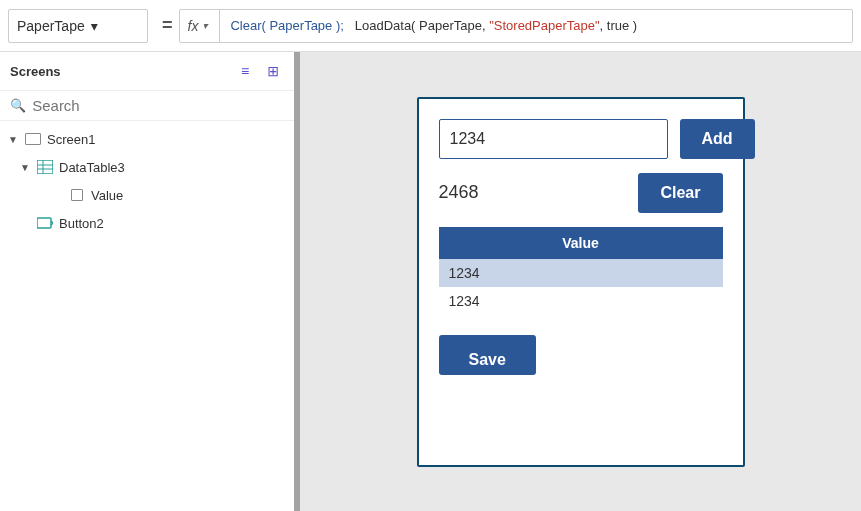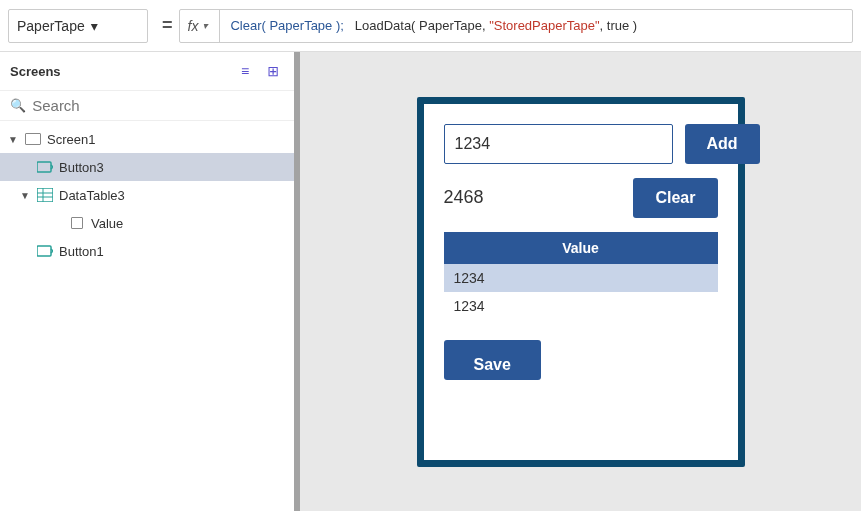--- a/index.html
+++ b/index.html
@@ -247,21 +247,21 @@
       background: #e8e8e8;
       display: flex;
       align-items: center;
       justify-content: center;
       position: relative;
     }
 
     
     .app-card {
       background: #fff;
-      border: 7px solid #0c4a6e;
+      border: 2px solid #0c4a6e;
       border-radius: 2px;
       width: 328px;
       min-height: 370px;
       padding: 20px;
       position: relative;
     }
 
     
     .input-row {
       display: flex;
@@ -448,30 +448,20 @@
 
       <div class="tree-item">
         <span class="toggle">▼</span>
         <span class="icon">
           <div class="icon-screen"></div>
         </span>
         <span>Screen1</span>
       </div>
 
 
-      <div class="tree-item indent-1 selected">
-        <span class="toggle"></span>
-        <span class="icon icon-button">
-          <svg width="16" height="14" viewBox="0 0 16 14">
-              <rect x="0" y="2" width="14" height="10" rx="1" fill="none" stroke="#2aa198" stroke-width="1.5"></rect>
-              <polyline points="14,5 16,7 14,9" fill="none" stroke="#2aa198" stroke-width="1.5"></polyline>
-            </svg>
-        </span>
-        <span>Button3</span>
-      </div>
 
       <div class="tree-item indent-1">
         <span class="toggle">▼</span>
         <span class="icon icon-datatable">
           <svg width="16" height="14" viewBox="0 0 16 14">
               <rect x="0" y="0" width="16" height="14" rx="1" fill="none" stroke="#2aa198" stroke-width="1.5"></rect>
               <line x1="0" y1="5" x2="16" y2="5" stroke="#2aa198" stroke-width="1"></line>
               <line x1="0" y1="9" x2="16" y2="9" stroke="#2aa198" stroke-width="1"></line>
               <line x1="6" y1="0" x2="6" y2="14" stroke="#2aa198" stroke-width="1"></line>
             </svg>
@@ -481,31 +471,31 @@
 
       <div class="tree-item indent-3">
         <span class="toggle"></span>
         <span class="icon">
           <div class="icon-checkbox"></div>
         </span>
         <span>Value</span>
       </div>
 
 
-
       <div class="tree-item indent-1">
         <span class="toggle"></span>
         <span class="icon icon-button">
           <svg width="16" height="14" viewBox="0 0 16 14">
               <rect x="0" y="2" width="14" height="10" rx="1" fill="none" stroke="#2aa198" stroke-width="1.5"></rect>
               <polyline points="14,5 16,7 14,9" fill="none" stroke="#2aa198" stroke-width="1.5"></polyline>
             </svg>
         </span>
-        <span>Button1</span>
-      </div>
+        <span>Button2</span>
+      </div>
+
 
     </div>
   </div>
 
   <div class="canvas">
     <div class="app-card">
 
       <div class="input-row">
         <input class="text-input-field" type="text" value="1234" style="">
         <button class="btn-add">Add</button>

